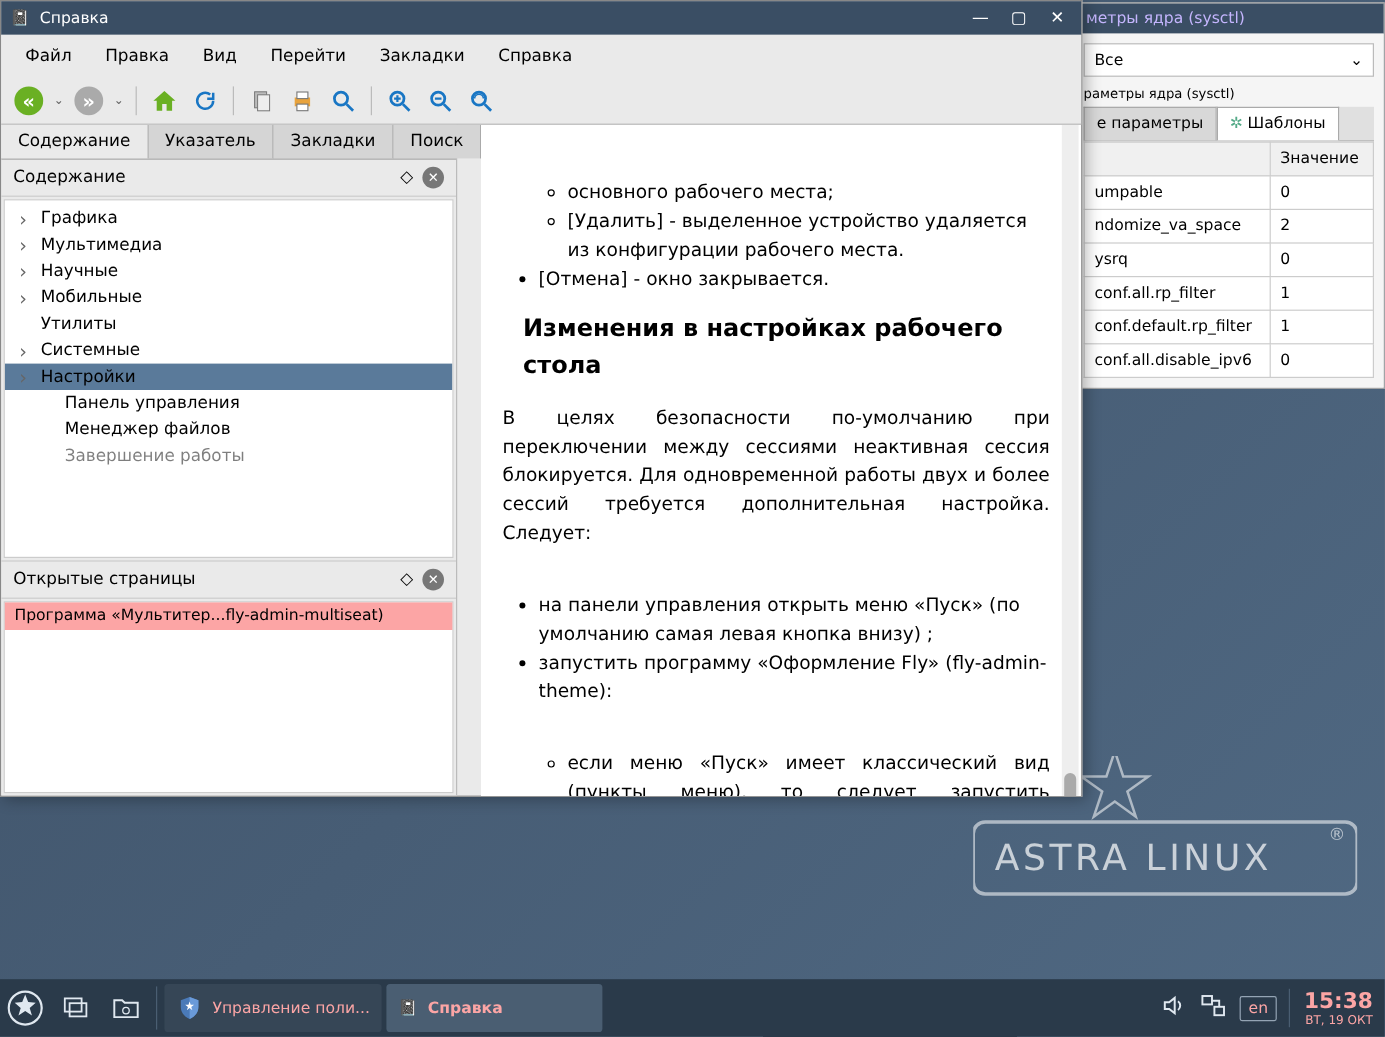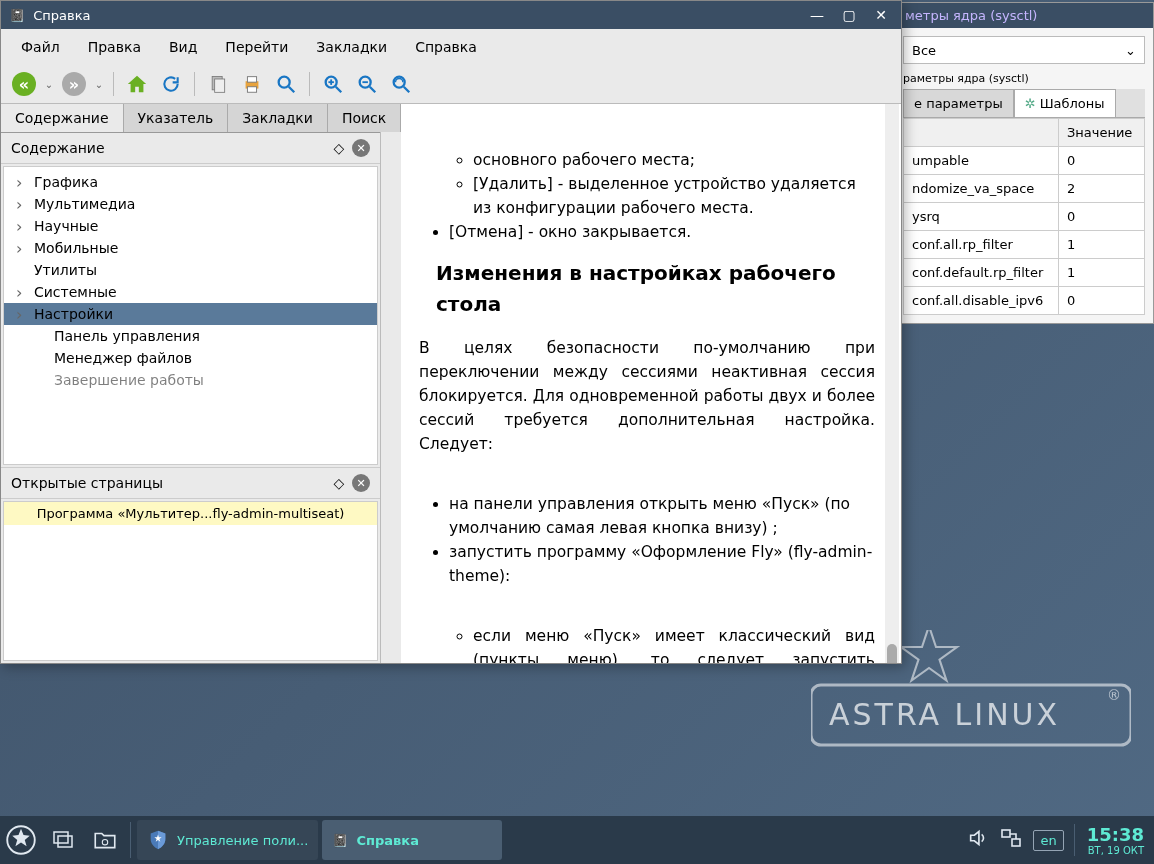--- a/index.html
+++ b/index.html
@@ -4,21 +4,21 @@
 <style>
 * { margin: 0; padding: 0; box-sizing: border-box; font-family: "DejaVu Sans", "Liberation Sans", sans-serif; }
 body { width: 1154px; height: 864px; background: #3e5167; position: relative; overflow: hidden; }
 
 
 .desktop { position: absolute; inset: 0; background: linear-gradient(135deg, #3e5167 0%, #506983 100%); }
 .desktop-logo { position: absolute; right: 23px; bottom: 100px; color: rgba(255,255,255,0.6); }
 .desktop-logo svg { width: 320px; height: 130px; }
 
 
-.taskbar { position: absolute; bottom: 0; left: 0; right: 0; height: 48px; background: #2a3a4a; display: flex; align-items: center; color: #5eead4; }
+.taskbar { position: absolute; bottom: 0; left: 0; right: 0; height: 48px; background: #2a3a4a; display: flex; align-items: center; color: #fca5a5; }
 .task-btn { width: 42px; height: 48px; display: flex; align-items: center; justify-content: center; }
 .task-item { display: flex; align-items: center; height: 40px; padding: 0 10px; margin: 4px 2px; background: #364656; border-radius: 3px; font-size: 13px; gap: 8px; min-width: 180px; }
 .task-item.active { background: #4a5e72; }
 .task-spacer { flex: 1; }
 .tray { display: flex; align-items: center; gap: 10px; padding: 0 10px; }
 .tray-lang { border: 1px solid #94a4b4; padding: 2px 6px; border-radius: 2px; font-size: 13px; }
 .clock { text-align: right; padding-right: 10px; border-left: 1px solid #4a5e72; padding-left: 12px; }
 .clock-time { font-size: 18px; font-weight: bold; }
 .clock-date { font-size: 10px; text-transform: uppercase; }
 
@@ -65,21 +65,21 @@
 .pane-header-btn { width: 18px; height: 18px; margin-left: 4px; display: flex; align-items: center; justify-content: center; }
 .pane-close { background: #777; color: #fff; border-radius: 50%; font-size: 11px; }
 
 .tree { flex: 1; overflow: auto; background: #fff; padding: 4px 0; font-size: 14px; border: 1px solid #ccc; margin: 2px; }
 .tree-item { display: flex; align-items: center; padding: 3px 8px 3px 30px; gap: 6px; }
 .tree-item.has-children::before { content: "›"; position: absolute; margin-left: -18px; color: #666; font-size:16px;}
 .tree-item.selected { background: #5a7a9a; color: #000000; }
 
 .open-pages-pane { border-top: 1px solid #ccc; }
 .open-pages-list { background: #fff; margin: 2px; border: 1px solid #ccc; min-height: 160px; font-size: 13px; }
-.open-page-item { padding: 4px 8px; background: #fef9c3; text-align: center; }
+.open-page-item { padding: 4px 8px; background: #fca5a5; }
 
 
 .content { flex: 1; background: #fff; padding: 8px 26px 8px 18px; overflow: auto; font-size: 15.5px; line-height: 1.55; position: relative; }
 .content ul { padding-left: 30px; margin-bottom: 12px; list-style: disc; margin-top: 36px;}
 .content ul ul { list-style: circle; padding-left: 24px; margin-bottom:0;}
 .content h2 { font-size: 20px; margin: 14px 17px 16px; font-weight: bold; }
 .content p { margin-bottom: 12px; text-align: justify; }
 .content-scrollbar { position: absolute; right: 2px; top: 0; width: 14px; bottom: 0; background: #eee; }
 .content-thumb { position: absolute; width: 10px; left: 2px; background: #aaa; border-radius: 5px; }
 </style>

